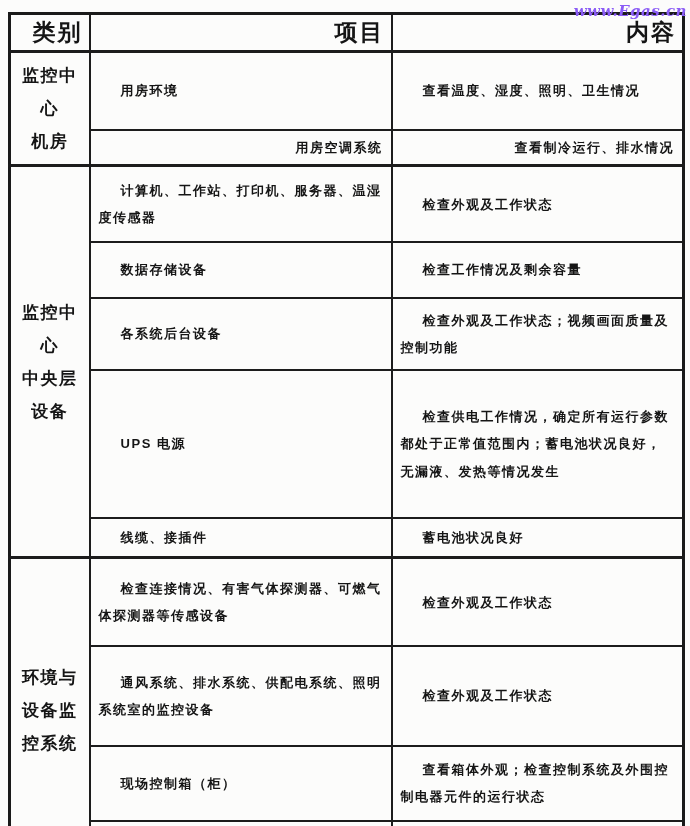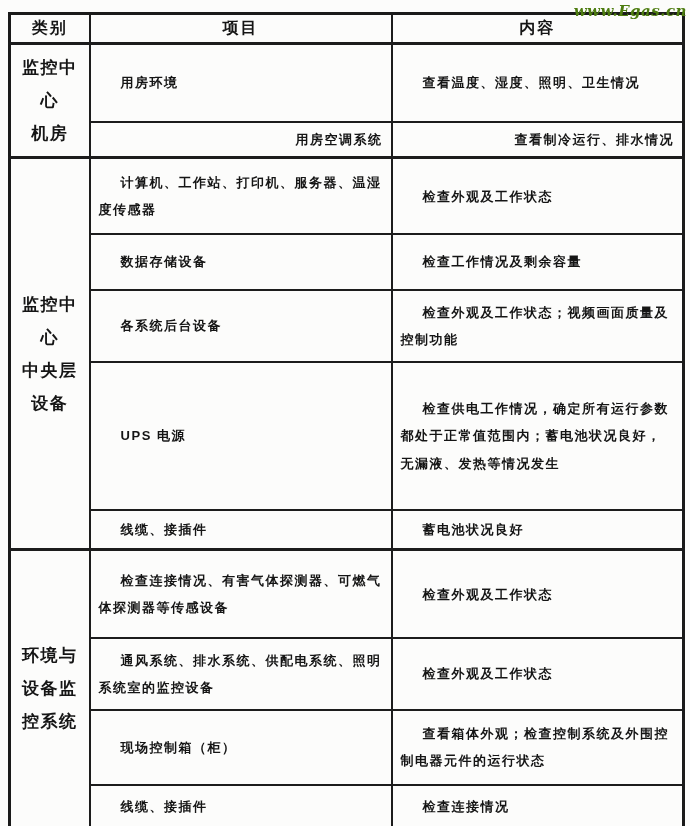--- a/index.html
+++ b/index.html
@@ -46,22 +46,22 @@
   .doc-table col.c-item { width: 302px; }
   .doc-table col.c-cont { width: 292px; }
   .doc-table th, .doc-table td {
     border: 2px solid #1c1c1c;
     padding: 2px 6px;
     vertical-align: middle;
     font-weight: bold;
     box-sizing: border-box;
   }
   .doc-table th {
-    font-size: 16px;
-    text-align: center;
+    font-size: 23px;
+    text-align: right;
     letter-spacing: 2px;
     font-weight: bold;
   }
   td.cat {
     text-align: center;
     font-size: 17px;
     line-height: 1.95;
     letter-spacing: 1.5px;
     white-space: pre-line;
     padding: 6px 2px;
@@ -76,32 +76,32 @@
   
   tr.h-head { height: 30px; }
   tr.h-r1  { height: 78px; }
   tr.h-r2  { height: 34px; text-align: right; }
   tr.h-r3  { height: 76px; }
   tr.h-r4  { height: 56px; }
   tr.h-r5  { height: 72px; }
   tr.h-r6  { height: 148px; }
   tr.h-r7  { height: 40px; }
   tr.h-r8  { height: 88px; }
-  tr.h-r9  { height: 72px; }
+  tr.h-r9  { height: 100px; }
   tr.h-r10 { height: 75px; }
   tr.h-r11 { height: 43px; }
   
   tr.section-start > td { border-top-width: 3px; }
 </style>
 </head>
 <body>
 
 <div class="page">
 
-  <div class="watermark" style="color: #4d7c0f; font-style: italic;">www.Egas.cn</div>
+  <div class="watermark" style="color: #8b5cf6; font-style: italic;">www.Egas.cn</div>
 
   <table class="doc-table">
     <colgroup>
       <col class="c-cat">
         <col class="c-item">
         <col class="c-cont">
     </colgroup>
     <tbody>
       <tr class="h-head">
         <th>类别</th>

